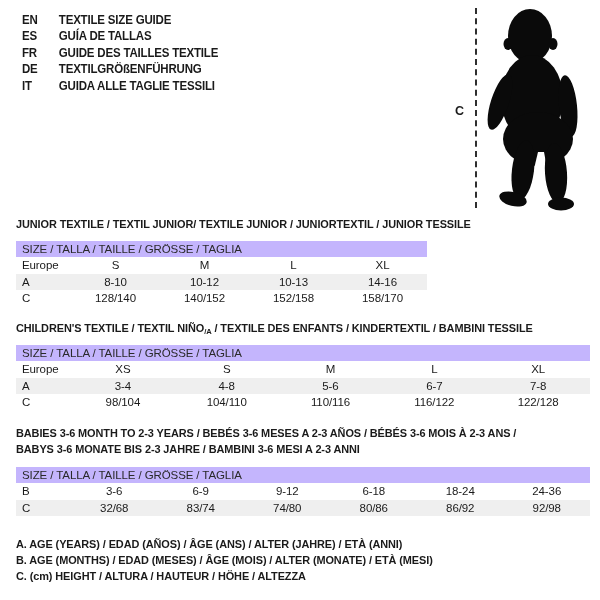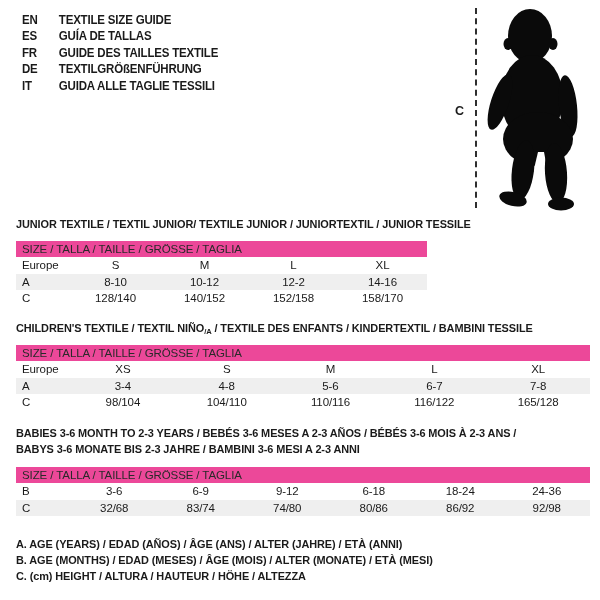--- a/index.html
+++ b/index.html
@@ -17,21 +17,21 @@
   .figure-label{position:absolute;left:455px;top:104px;font-weight:bold;font-size:12.5px;}
   .silhouette{position:absolute;left:478px;top:6px;}
 
   
   .section-title{position:absolute;font-weight:bold;font-size:11.5px;letter-spacing:-0.1px;
                  transform:scaleX(.95);transform-origin:0 0;white-space:nowrap;line-height:16px;}
   .sub{font-size:8px;vertical-align:-2px;}
 
   
   .tbl{position:absolute;}
-  .tbl-bar{height:16px;background:#ec4899;font-size:11.5px;line-height:16px;padding-left:6px;
+  .tbl-bar{height:16px;background:#c4b5fd;font-size:11.5px;line-height:16px;padding-left:6px;
            color:#2a2a2a;letter-spacing:-0.1px;}
   .tbl table{border-collapse:collapse;width:100%;font-size:11.5px;table-layout:fixed;}
   .tbl td{height:16.6px;padding:0;text-align:center;vertical-align:middle;letter-spacing:-0.1px;}
   .tbl td.lbl{text-align:left;padding-left:6px;}
   .tbl tr.shaded{background:#efefef;}
 
   #tbl-junior{left:16px;top:241px;width:411px;}
   #title-junior{left:16px;top:216px;}
   #tbl-children{left:16px;top:345px;width:574px;}
   #title-children{left:16px;top:320px;}
@@ -105,21 +105,21 @@
         <td class="lbl">Europe</td>
         <td>S</td>
         <td>M</td>
         <td>L</td>
         <td>XL</td>
       </tr>
       <tr class="shaded">
         <td class="lbl">A</td>
         <td>8-10</td>
         <td>10-12</td>
-        <td>12-2</td>
+        <td>10-13</td>
         <td>14-16</td>
       </tr>
       <tr>
         <td class="lbl">C</td>
         <td>128/140</td>
         <td>140/152</td>
         <td>152/158</td>
         <td>158/170</td>
       </tr>
     </tbody>
@@ -156,21 +156,21 @@
         <td>5-6</td>
         <td>6-7</td>
         <td>7-8</td>
       </tr>
       <tr>
         <td class="lbl">C</td>
         <td>98/104</td>
         <td>104/110</td>
         <td>110/116</td>
         <td>116/122</td>
-        <td>165/128</td>
+        <td>122/128</td>
       </tr>
     </tbody>
       </table>
   </div>
 
   <div class="section-title" id="title-babies">
     <div>BABIES 3-6 MONTH TO 2-3 YEARS / BEBÉS 3-6 MESES A 2-3 AÑOS / BÉBÉS 3-6 MOIS À 2-3 ANS /</div>
     <div>BABYS 3-6 MONATE BIS 2-3 JAHRE / BAMBINI 3-6 MESI A 2-3 ANNI</div>
   </div>
   <div class="tbl" id="tbl-babies">

